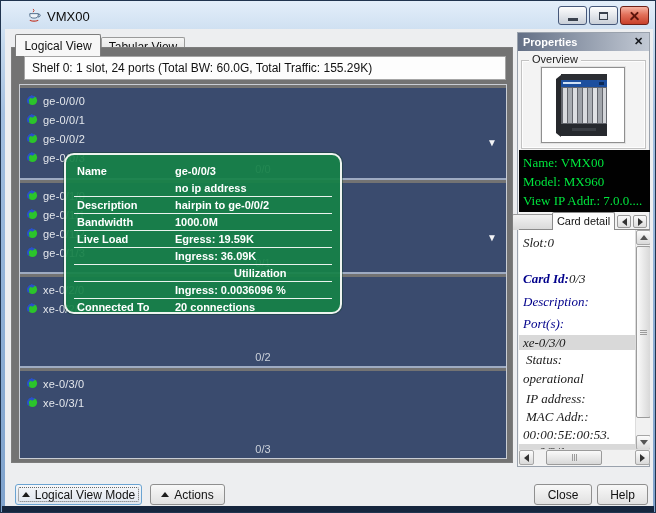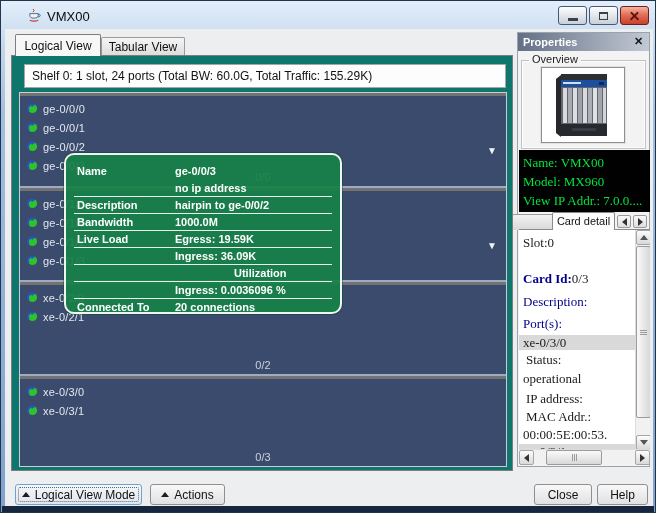--- a/index.html
+++ b/index.html
@@ -22,21 +22,21 @@
   .glyph-x span{position:absolute;left:0;top:4.5px;width:11px;height:2.4px;background:#5e140c;border-radius:1px;}
   .glyph-x span:nth-child(1){transform:rotate(45deg);} .glyph-x span:nth-child(2){transform:rotate(-45deg);}
   
   .client{position:absolute;left:4px;top:28px;width:648px;height:478px;background:#edeef0;}
   
   .tab{position:absolute;font-size:12px;color:#111;text-align:center;}
   .tab-lv{left:10px;top:5px;width:86px;height:22px;line-height:22px;background:#f7f7f7;
           border:1px solid #7d7d7d;border-bottom:none;border-radius:2px 2px 0 0;z-index:3;}
   .tab-tv{left:96px;top:8px;width:84px;height:19px;line-height:18px;border:1px solid #9a9a9a;border-bottom:none;
           border-radius:2px 2px 0 0;background:linear-gradient(180deg,#f5f5f5,#dcdcdc);z-index:1;}
-  .tabcontent{position:absolute;left:6px;top:26px;width:502px;height:416px;background:#0f766e;border:1px solid #7d7d7d;z-index:2;}
+  .tabcontent{position:absolute;left:6px;top:18px;width:502px;height:416px;background:#737373;border:1px solid #7d7d7d;z-index:2;}
   .shelfbar{position:absolute;left:12px;top:8px;width:482px;height:24px;border:1px solid #a5a5a5;background:#fdfdfd;
             font-size:12px;color:#111;line-height:22px;padding-left:7px;}
   .slots{position:absolute;left:7px;top:36px;width:488px;height:375px;background:#9eabc2;border:1px solid #c9cdd4;}
   .slot{position:absolute;left:0;width:486px;background:#3a4b6e;border-top:3px solid #737373;}
   .slot0{top:0;height:93px}.slot1{top:95px;height:92px}.slot2{top:189px;height:92px}.slot3{top:283px;height:90px}
   .portlist{position:absolute;left:7px;top:3px;}
   .port{display:flex;align-items:center;height:19px;}
   .port svg{margin-right:5px;}
   .port-label{font-size:11px;color:#e4e7ec;letter-spacing:.2px;}
   .slot-label{position:absolute;bottom:3px;left:0;width:100%;text-align:center;font-size:11px;color:#ccd2db;}
@@ -72,21 +72,21 @@
             background:linear-gradient(180deg,#fafafa,#dedede);display:flex;align-items:center;justify-content:center;}
   .tabarrow.prev{left:99px}.tabarrow.next{left:115px}
   .tri{width:0;height:0;display:inline-block;}
   .tri-left{border-top:4px solid transparent;border-bottom:4px solid transparent;border-right:5px solid #333;}
   .tri-right{border-top:4px solid transparent;border-bottom:4px solid transparent;border-left:5px solid #333;}
   .tri-up{border-left:4px solid transparent;border-right:4px solid transparent;border-bottom:5px solid #555;}
   .tri-down{border-left:4px solid transparent;border-right:4px solid transparent;border-top:5px solid #555;}
   .card-content{position:absolute;left:1px;top:196px;width:131px;height:220px;background:#fff;border-top:1px solid #8a8a8a;overflow:hidden;}
   .card-text{position:absolute;left:0;top:0;width:116px;padding:3px 0 0 4px;font-family:"Liberation Serif",serif;
              font-size:13px;color:#1a1a1a;}
-  .cl{white-space:nowrap;overflow:hidden;}
+  .cl{white-space:nowrap;overflow:hidden;font-style:italic;}
   .l-slot{height:20px;line-height:20px;}
   .l-blank{height:14px;}
   .l-cardid{height:23px;line-height:23px;}
   .navy{color:#00008b;}
   .l-desc{height:23px;line-height:23px;color:#00008b;}
   .l-ports{height:22px;line-height:22px;color:#00008b;}
   .l-bar{height:15px;line-height:15px;background:#d9d9d9;margin-left:-4px;padding-left:4px;width:116px;}
   .l-status{height:19px;line-height:19px;padding-left:3px;}
   .l-oper{height:20px;line-height:20px;}
   .l-ip{height:19px;line-height:19px;padding-left:3px;}

